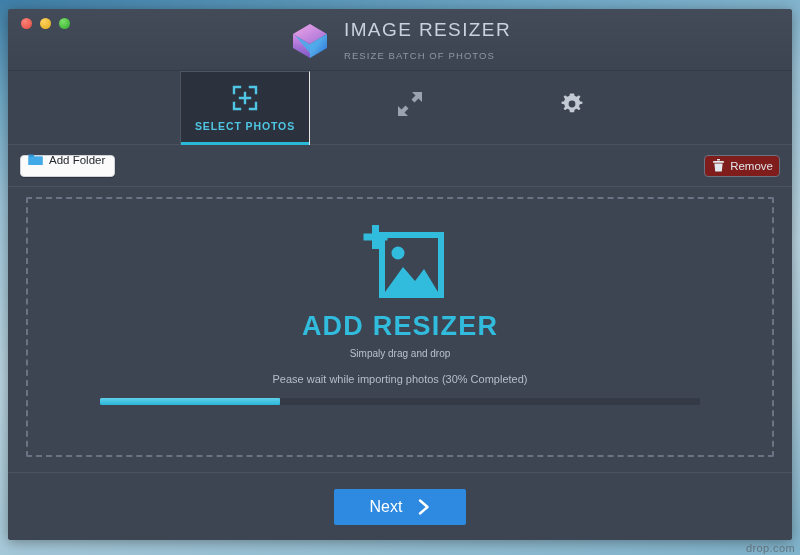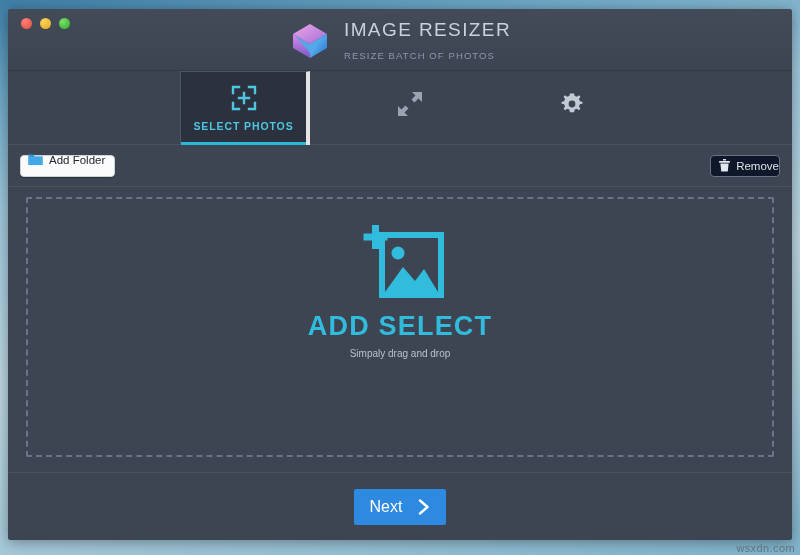--- a/index.html
+++ b/index.html
@@ -101,21 +101,21 @@
     justify-content: center;
     gap: 9px;
     cursor: pointer;
   }
   .tab.active {
     background: #2b313d;
     border-left: 1px solid #4d5character;
   }
   .tab.active {
     border-left: 1px solid #4d5564;
-    border-right: 4px solid #e5e5e5;
+    border-right: 1px solid #e5e5e5;
     border-top: 1px solid #4d5564;
   }
   .tab-underline {
     position: absolute;
     left: 0; right: 0; bottom: 0;
     height: 3px;
     background: #2ab9d9;
   }
   .tab-icon { display: block; }
   .tab-label {
@@ -150,22 +150,22 @@
     font-size: 11.5px;
     color: #24282e;
     cursor: pointer;
     box-shadow: 0 1px 1px rgba(0,0,0,.25);
   }
   .btn-dark {
     height: 22px;
     display: inline-flex;
     align-items: center;
     gap: 6px;
-    padding: 0 0 0 8px;
-    background: #0f172a;
+    padding: 0 6px 0 8px;
+    background: #7f1d1d;
     border: 1px solid #6a7281;
     border-radius: 4px;
     font-size: 11.5px;
     color: #dfe4ea;
     cursor: pointer;
   }
   .btn-ico { display: block; flex: 0 0 auto; }
 
   
   #content {
@@ -226,21 +226,21 @@
   #footer {
     height: 68px;
     flex: 0 0 68px;
     background: #3d4553;
     border-top: 1px solid #4b5361;
     display: flex;
     align-items: center;
     justify-content: center;
   }
   #next-button {
-    width: 92px;
+    width: 132px;
     height: 36px;
     background: #2d8ae0;
     border: none;
     border-radius: 2px;
     color: #ffffff;
     font-size: 16px;
     font-family: "Liberation Sans", sans-serif;
     display: inline-flex;
     align-items: center;
     justify-content: center;
@@ -375,29 +375,35 @@
       <svg id="dz-icon" width="88" height="76" viewBox="0 0 88 76">
         <g fill="#31bcdd">
           <rect x="16" y="2" width="7" height="24"></rect>
           <rect x="7.5" y="10.5" width="24" height="7"></rect>
         </g>
         <path d="M26,12 L85,12 L85,72 L26,72 Z" fill="none" stroke="#31bcdd" stroke-width="6"></path>
         <circle cx="42" cy="30" r="6.5" fill="#31bcdd"></circle>
         <polygon points="29,69 47,44 59,58 68,46 82,69" fill="#31bcdd"></polygon>
       </svg>
 
-      <div id="dz-title">ADD SELECT</div>
+      <div id="dz-title">ADD RESIZER</div>
       <div id="dz-subtitle">Simpaly drag and drop</div>
 
+      <div id="progress-wrap">
+        <div id="progress-label">Pease wait while importing photos (30% Completed)</div>
+        <div id="progress-track">
+          <div id="progress-fill" style="width: 30%;"></div>
+        </div>
+      </div>
     </div>
   </div>
 
   <div id="footer">
     <button id="next-button">
       <span>Next</span>
       <svg width="12" height="16" viewBox="0 0 12 16">
         <path d="M2,1.5 L9.5,8 L2,14.5" fill="none" stroke="#ffffff" stroke-width="2.4" stroke-linecap="round" stroke-linejoin="round"></path>
       </svg>
     </button>
   </div>
 </div>
 
-<div id="watermark">wsxdn.com</div>
+<div id="watermark">drop.com</div>
 
 </body></html>

